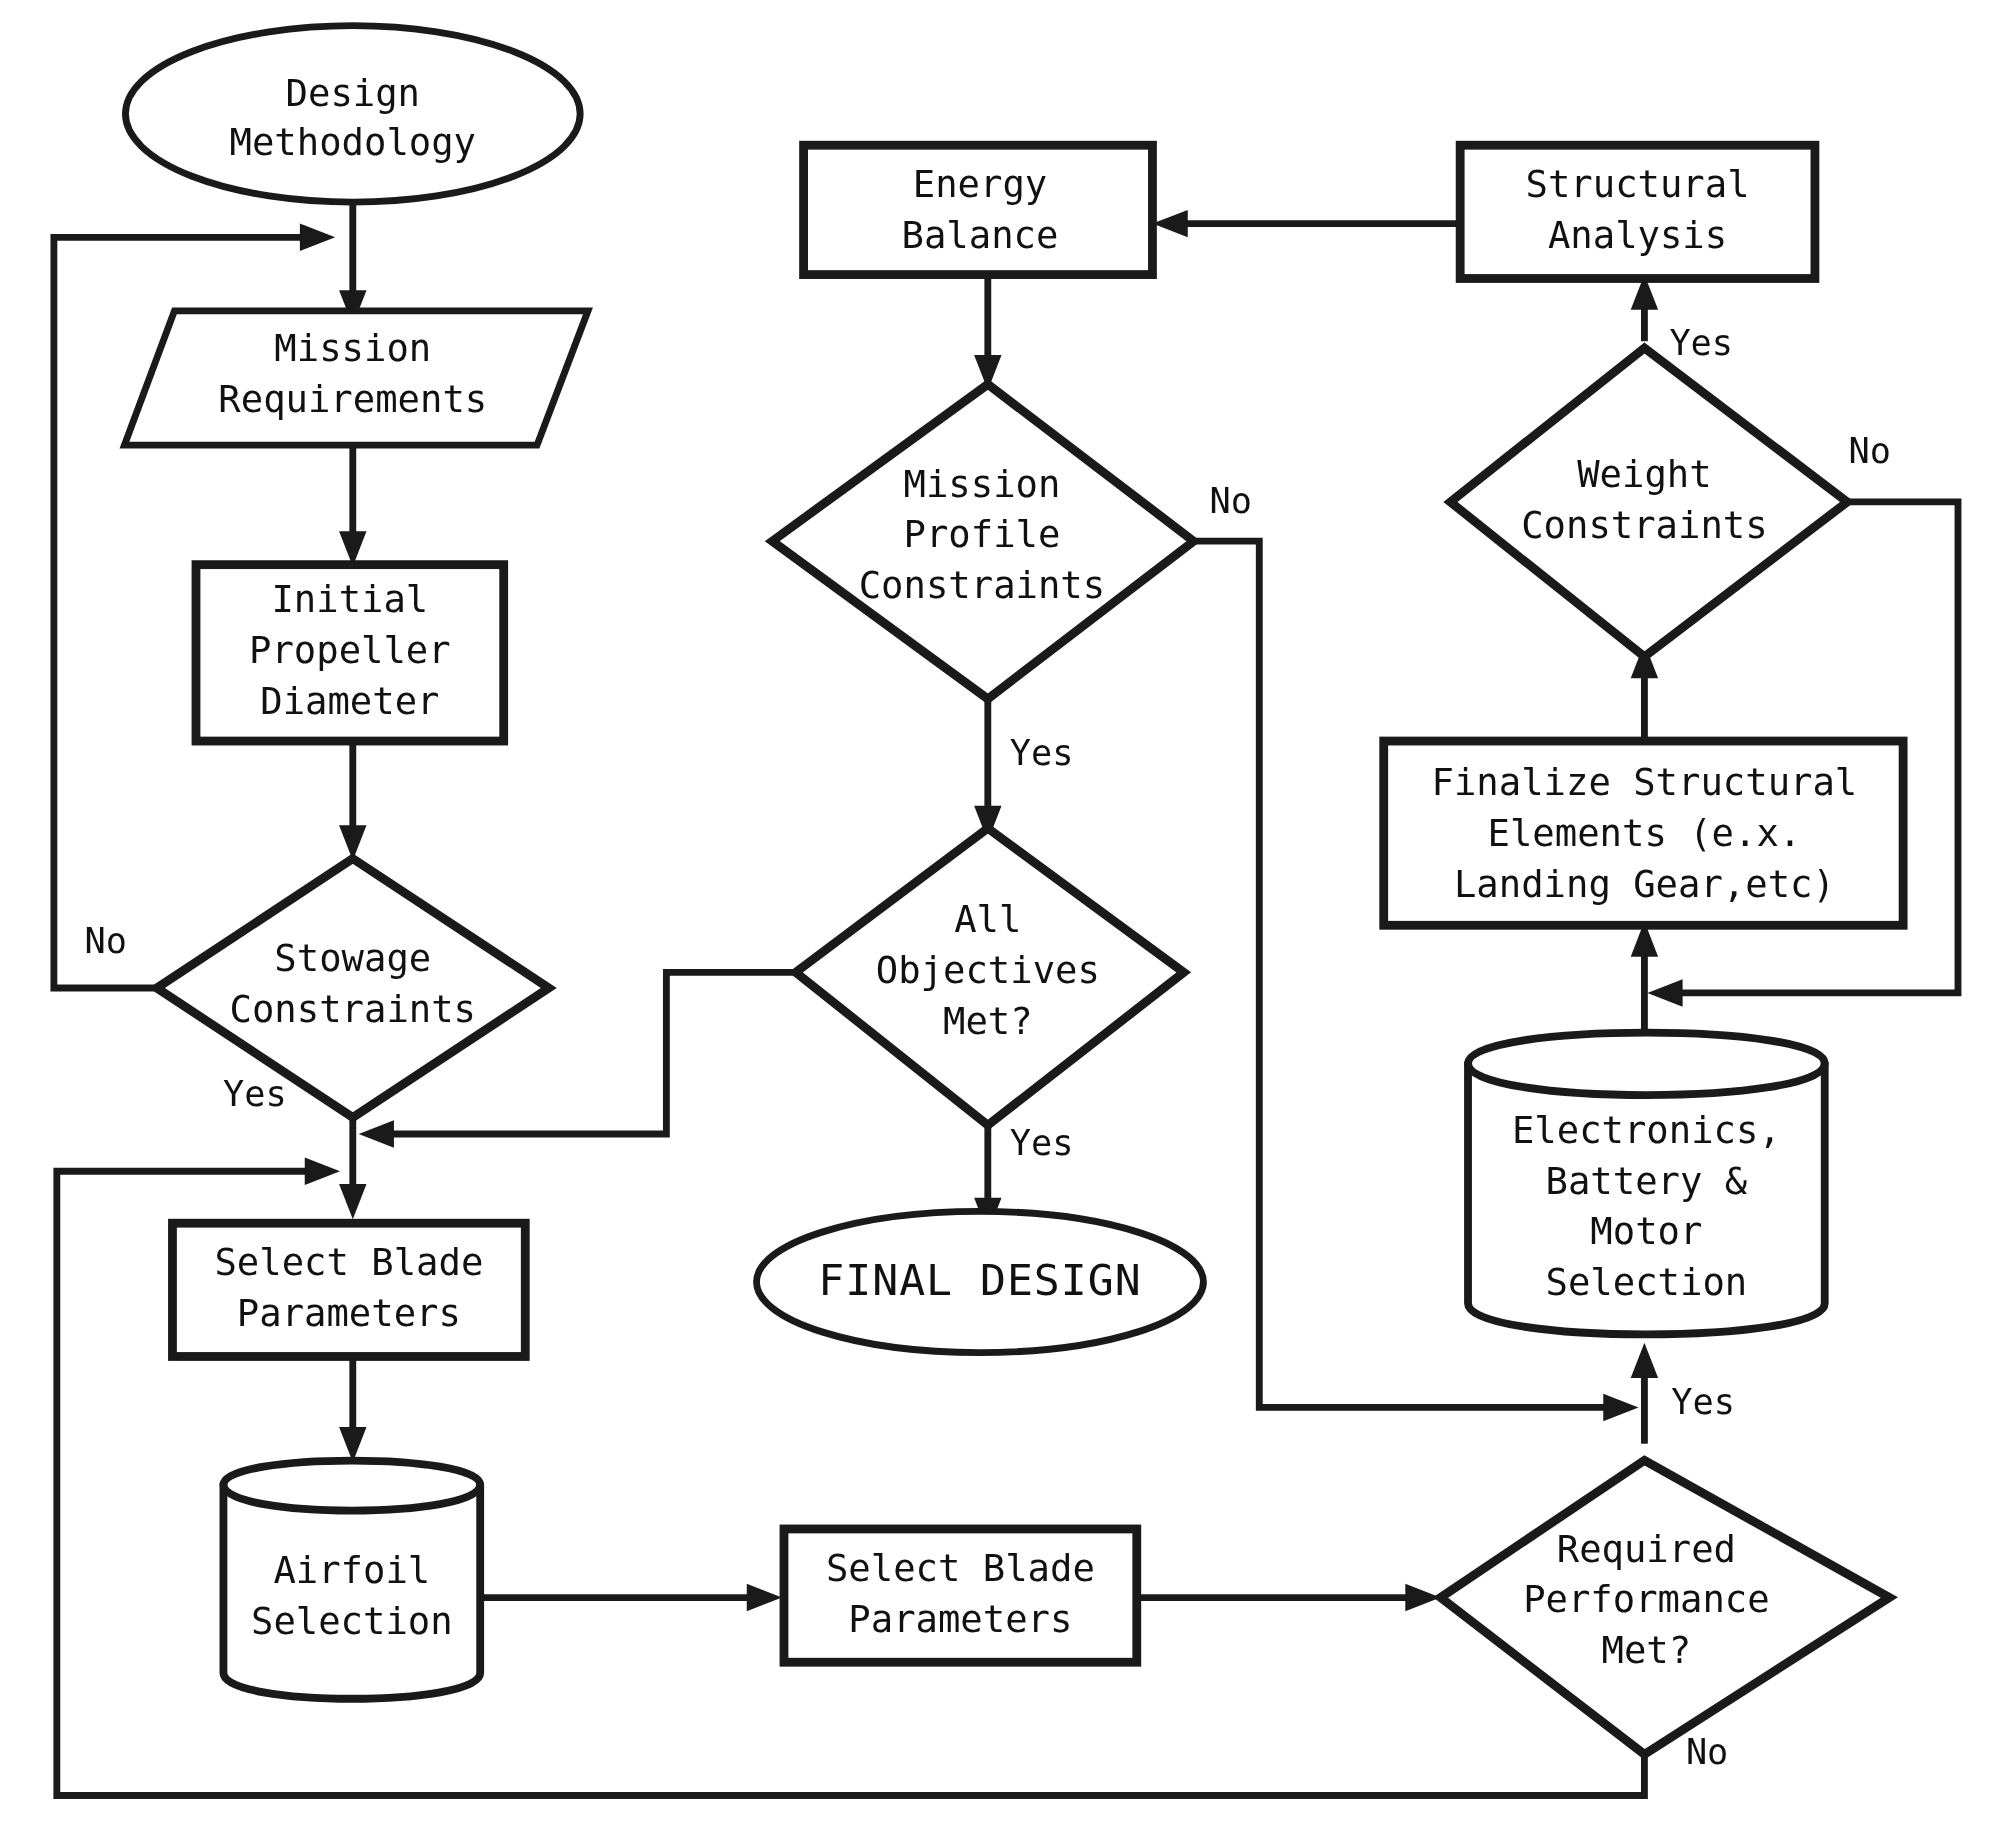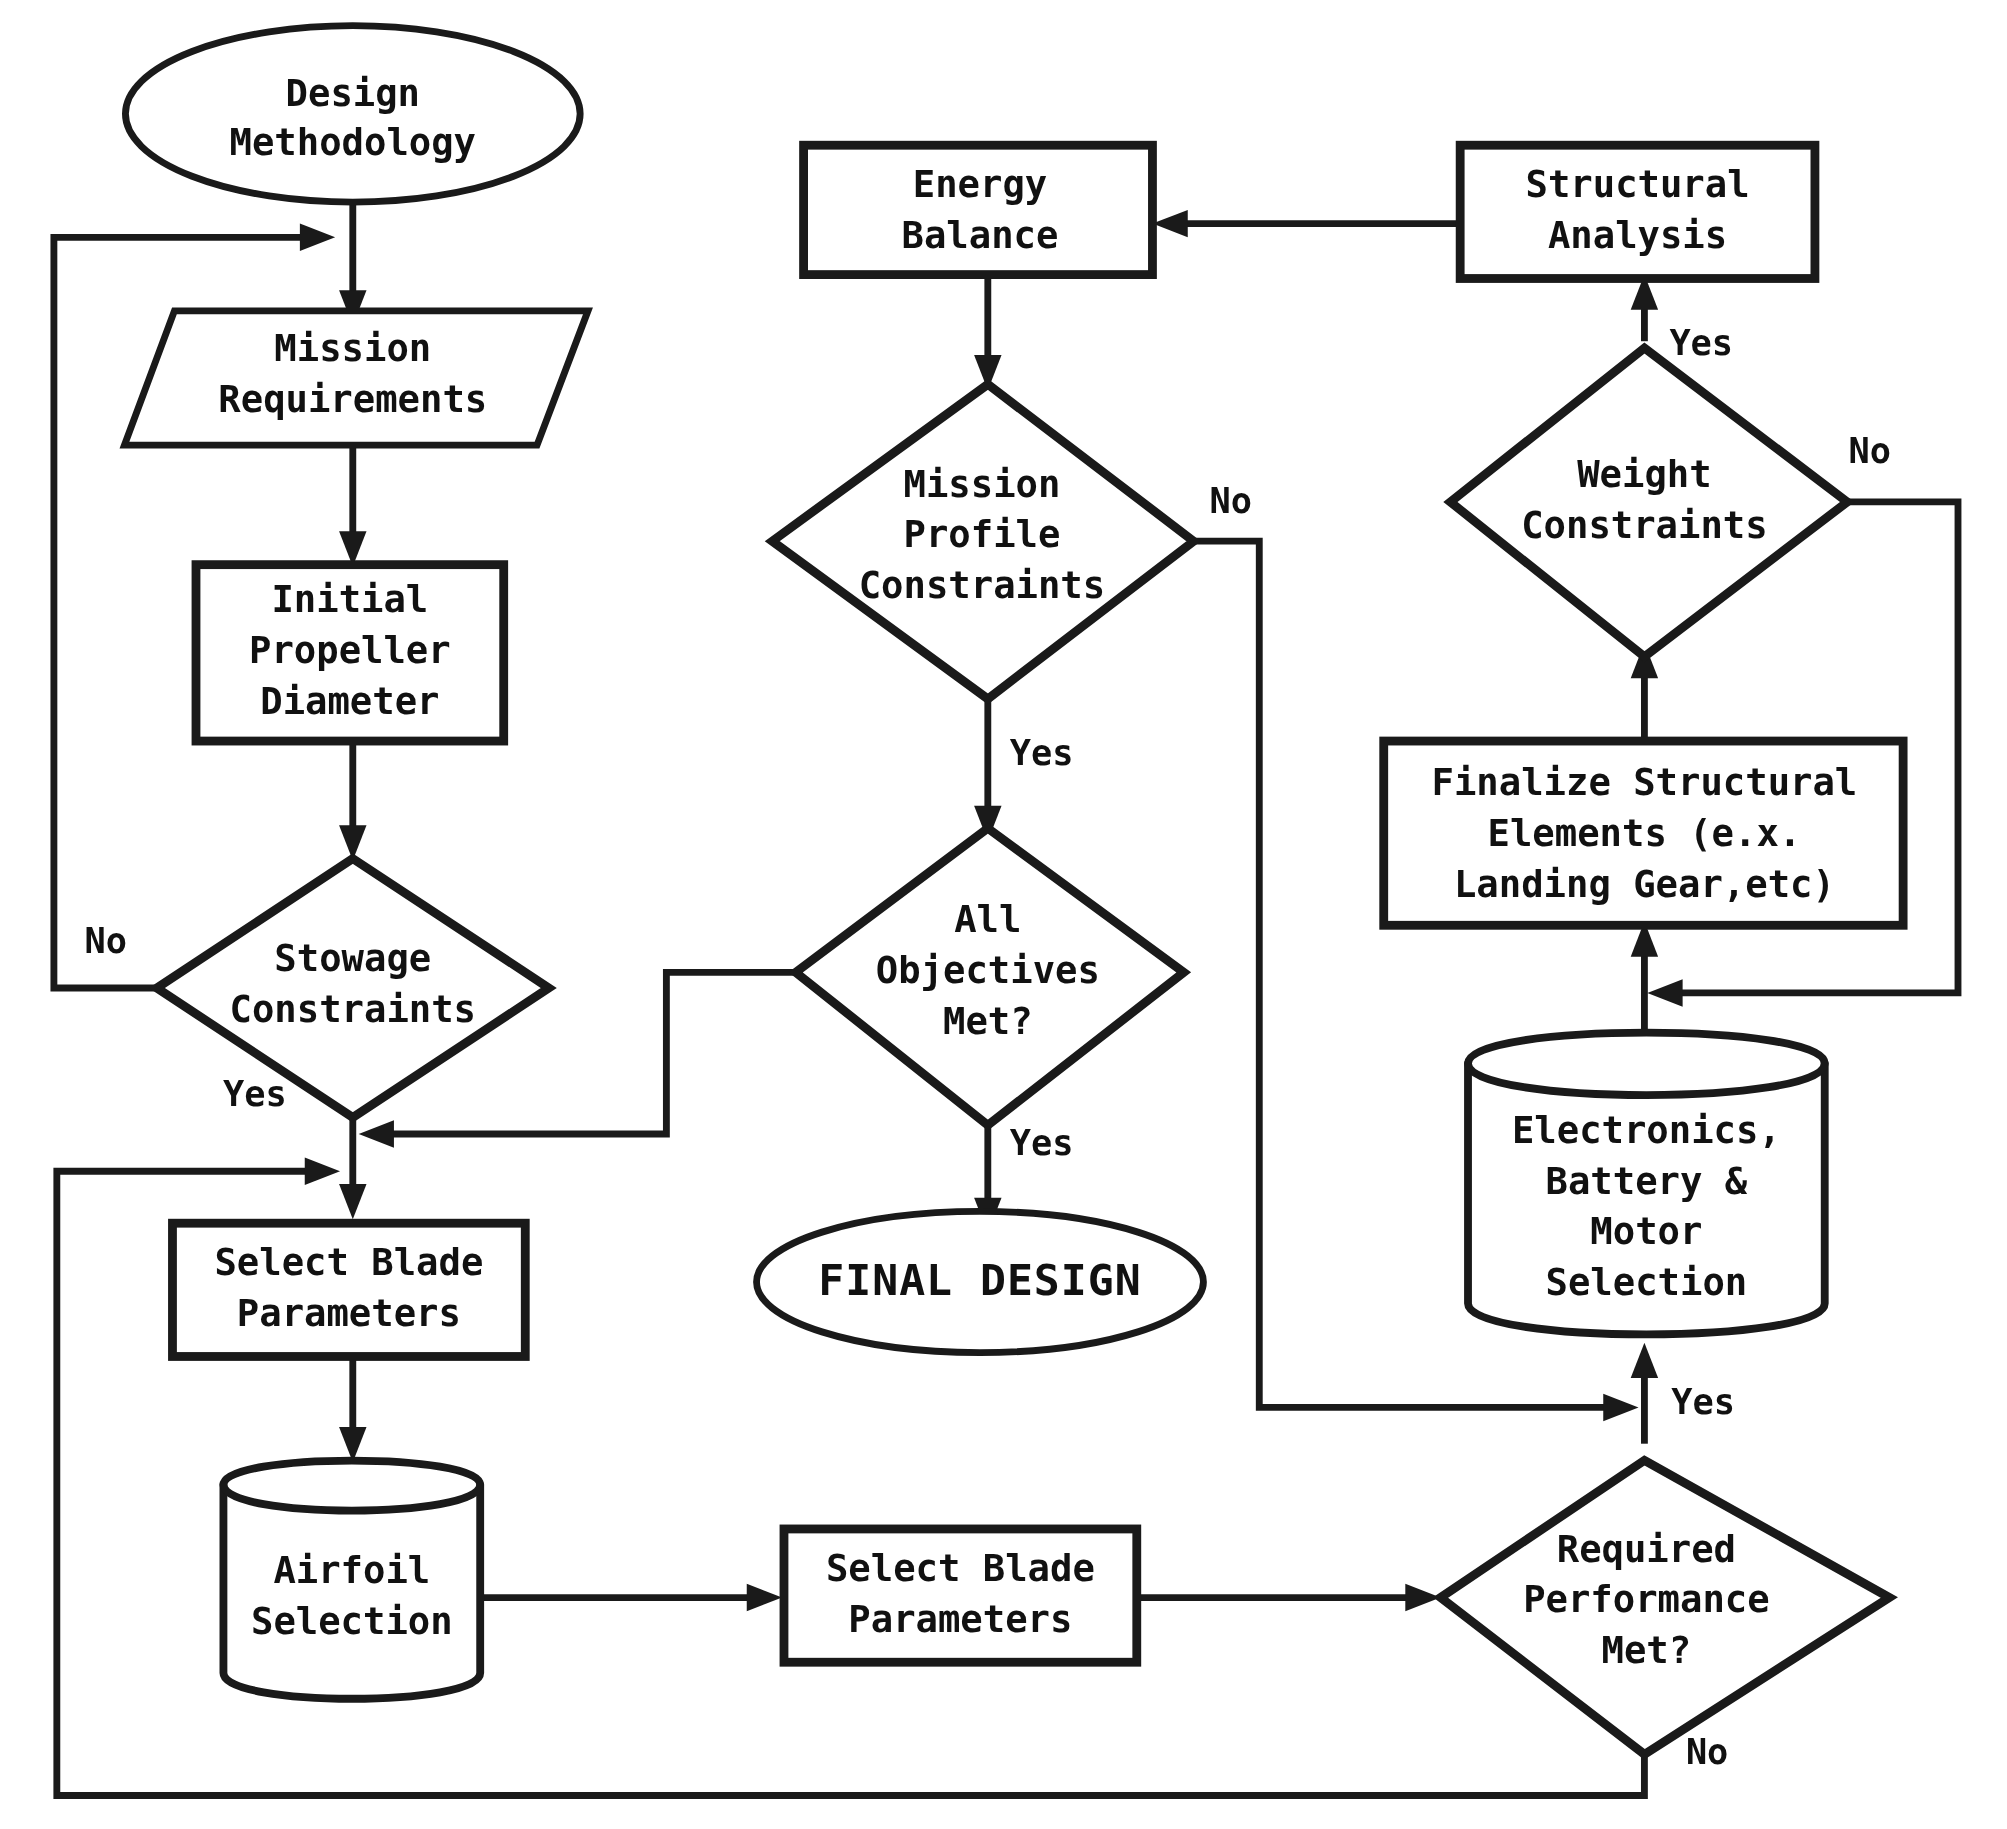--- a/index.html
+++ b/index.html
@@ -10,21 +10,20 @@
   body {
     width: 2007px;
     height: 1830px;
     font-family: "DejaVu Sans Mono", "Liberation Mono", monospace;
     overflow: hidden;
   }
   #flow-root {
     position: relative;
     width: 2007px;
     height: 1830px;
-    font-weight: bold;
   }
   svg#flowchart {
     display: block;
     width: 2007px;
     height: 1830px;
   }
   .shape-stroke {
     fill: #ffffff;
     stroke: #1a1a1a;
     stroke-width: 9;

